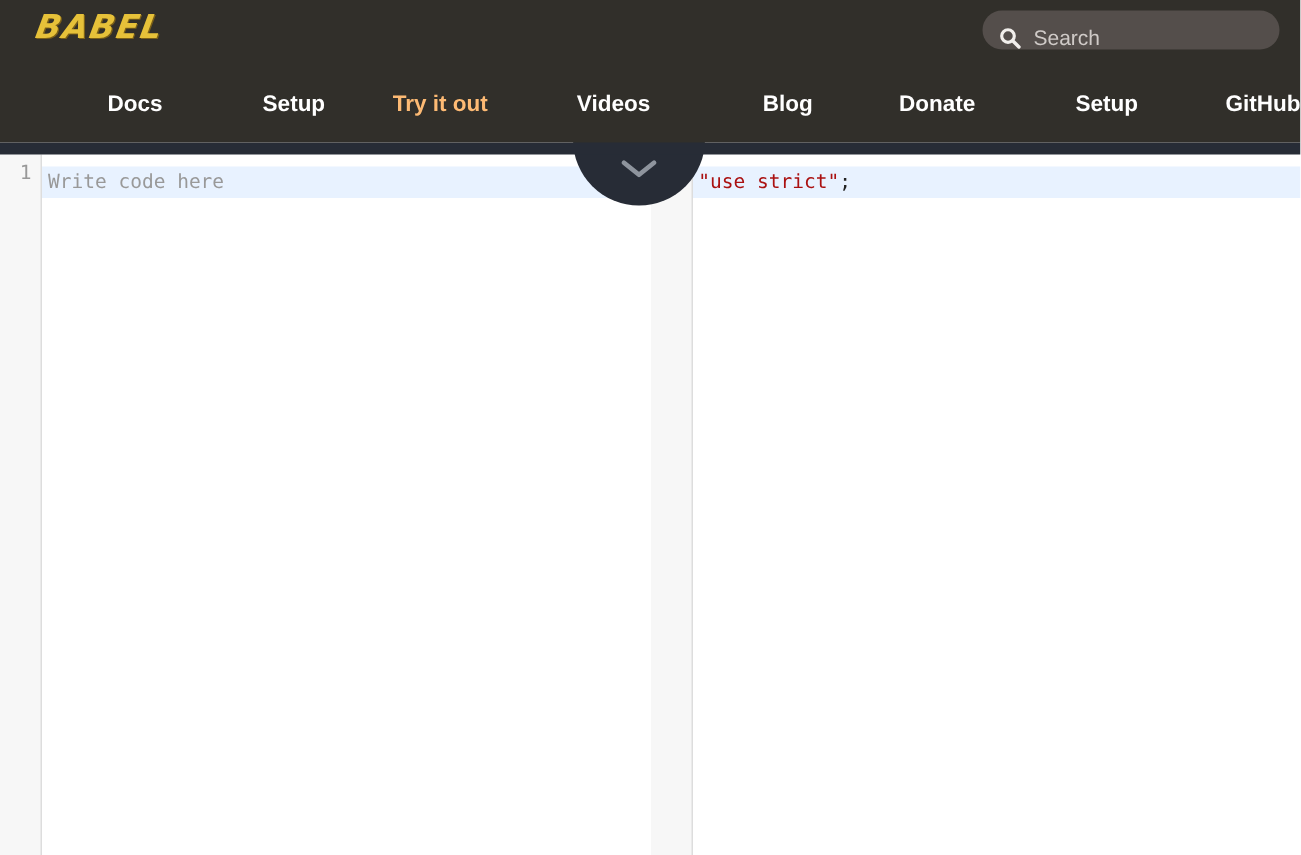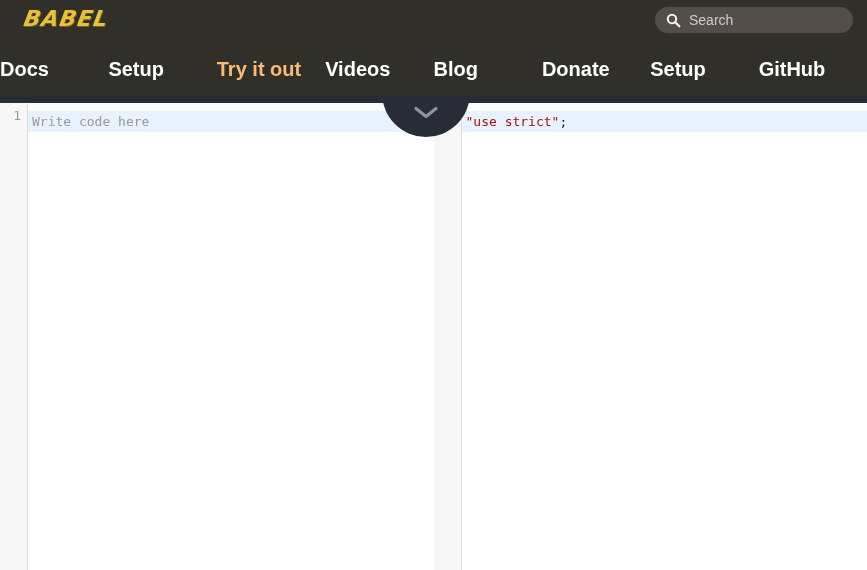--- a/index.html
+++ b/index.html
@@ -18,38 +18,38 @@
     letter-spacing: 1px;
     color: #e6c139;
     transform: skewX(-10deg);
     text-shadow: 1px 1px 0 #7a5f17;
     cursor: pointer;
   }
   .search-pill {
     position: absolute; top: 7px; right: 14px;
     width: 198px; height: 26px;
     background: #544e4b; border-radius: 13px;
-    display: flex; align-items: center; padding-left: 11px;
+    display: flex; align-items: flex-end; padding-left: 11px;
   }
   .search-pill svg { flex: 0 0 auto; }
   .search-pill input {
     flex: 1; background: transparent; border: none; outline: none;
     color: #e8e5e2; font-size: 14px; padding: 0 10px 0 8px;
     font-family: "Liberation Sans", sans-serif;
   }
   .search-pill input::placeholder { color: #cfcac7; opacity: 1; }
 
   .nav {
     position: absolute; top: 44px; left: 0; width: 867px; height: 51px;
     display: flex; align-items: center;
   }
   .nav a {
-    flex: 1; text-align: left;
+    flex: 1; text-align: right;
     color: #ffffff; text-decoration: none;
-    font-size: 20px; font-weight: 600;
+    font-size: 15px; font-weight: 600;
     cursor: pointer;
   }
   .nav a.active { color: #fdba74; }
 
   
   .toolbar-strip {
     position: absolute; top: 95px; left: 0; width: 867px; height: 8px;
     background: #272c36; z-index: 2;
   }
   .toggle-circle {

